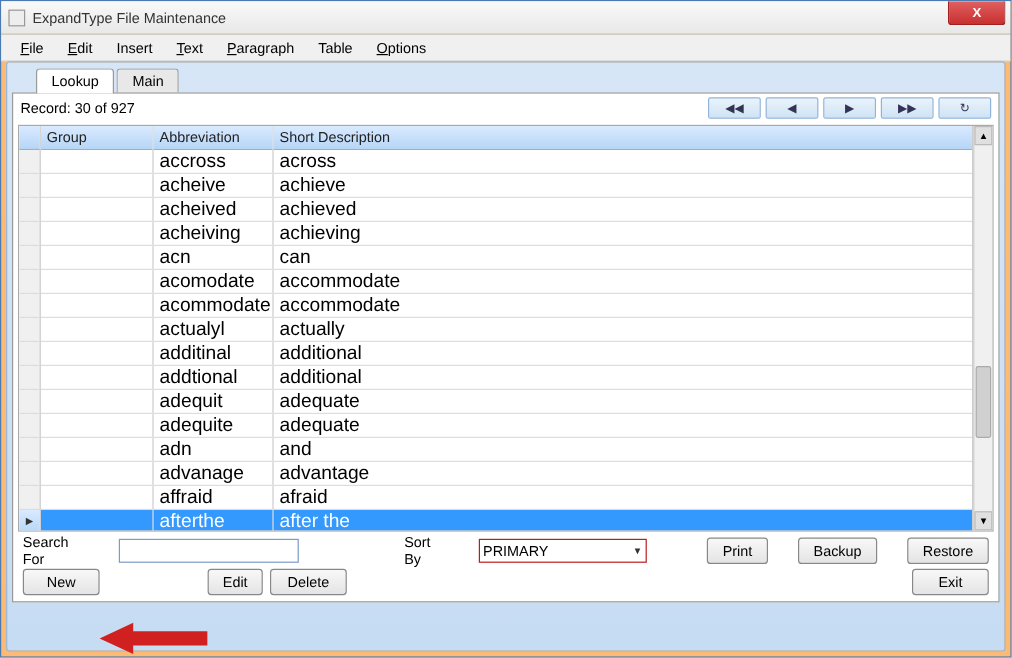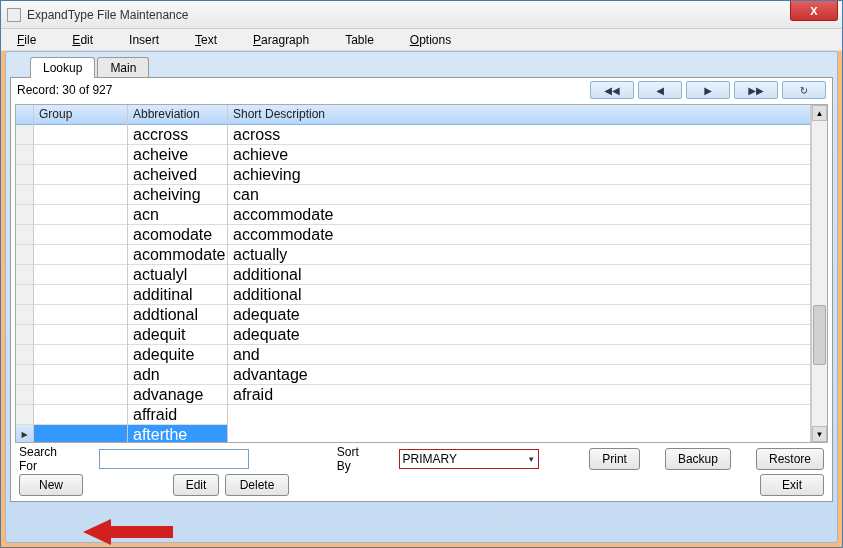--- a/index.html
+++ b/index.html
@@ -5,21 +5,21 @@
   * { box-sizing: border-box; margin: 0; padding: 0; }
   body { font-family: "Segoe UI", Tahoma, sans-serif; font-size: 12px; background: #5a9bd5; width: 843px; height: 548px; overflow: hidden; }
   
   .window { width: 843px; height: 548px; background: #fdba74; border: 1px solid #4a7bb0; position: relative; }
   
   .titlebar { height: 28px; background: linear-gradient(#f9f9f9, #e8e8e8); border-bottom: 1px solid #ccc; display: flex; align-items: center; padding-left: 6px; position: relative; }
   .app-icon { width: 14px; height: 14px; background: #eee; border: 1px solid #999; margin-right: 6px; display:inline-block; }
   .title-text { font-size: 12px; color: #333; }
   .close-btn { position: absolute; right: 4px; top: 0px; width: 48px; height: 20px; background: linear-gradient(#e06060,#c83030); border: 1px solid #a02020; border-top: none; border-radius: 0 0 3px 3px; display:flex; align-items:center; justify-content:center; color:#fff; font-weight:bold; font-size:11px;}
   
-  .menubar { height: 22px; background: #f0f0f0; border-bottom: 1px solid #ddd; display: flex; align-items: center; padding-left: 8px; gap: 20px; }
+  .menubar { height: 22px; background: #f0f0f0; border-bottom: 1px solid #ddd; display: flex; align-items: center; padding-left: 8px; gap: 4px; }
   .menuitem { padding: 2px 8px; cursor: default; }
   .menuitem .u { text-decoration: underline; }
   
   .client { position: absolute; top: 50px; left: 4px; right: 4px; bottom: 4px; background: linear-gradient(#d6e6f7,#c6dcf2); border: 1px solid #9cb8d6; border-radius: 3px; padding: 4px; }
   
   .tabs { display: flex; margin-left: 20px; }
   .tab { padding: 3px 12px; background: #e8e8e8; border: 1px solid #999; border-bottom: none; border-radius: 3px 3px 0 0; margin-right: 2px; font-size: 12px; position: relative; top: 1px; }
   .tab.active { background: #fff; z-index: 2; }
   
   .tabpane { background: #fff; border: 1px solid #999; height: 425px; position: relative; }
@@ -236,20 +236,23 @@
           <div class="col desc">
             <div class="hcell">Short Description</div>
             <div class="gridbody" id="col-desc">
                 <div class="row">
                   <div class="dcell">across</div>
                 </div>
                 <div class="row">
                   <div class="dcell">achieve</div>
                 </div>
                 <div class="row">
+                  <div class="dcell">achieved</div>
+                </div>
+                <div class="row">
                   <div class="dcell">achieving</div>
                 </div>
                 <div class="row">
                   <div class="dcell">can</div>
                 </div>
                 <div class="row">
                   <div class="dcell">accommodate</div>
                 </div>
                 <div class="row">
                   <div class="dcell">accommodate</div>
@@ -270,20 +273,23 @@
                   <div class="dcell">adequate</div>
                 </div>
                 <div class="row">
                   <div class="dcell">and</div>
                 </div>
                 <div class="row">
                   <div class="dcell">advantage</div>
                 </div>
                 <div class="row">
                   <div class="dcell">afraid</div>
+                </div>
+                <div class="row sel">
+                  <div class="dcell">after the</div>
                 </div>
               </div>
           </div>
         </div>
         <div class="vscroll">
           <div class="arrow">▲</div>
           <div class="thumb"></div>
           <div class="arrow down">▼</div>
         </div>
       </div>

